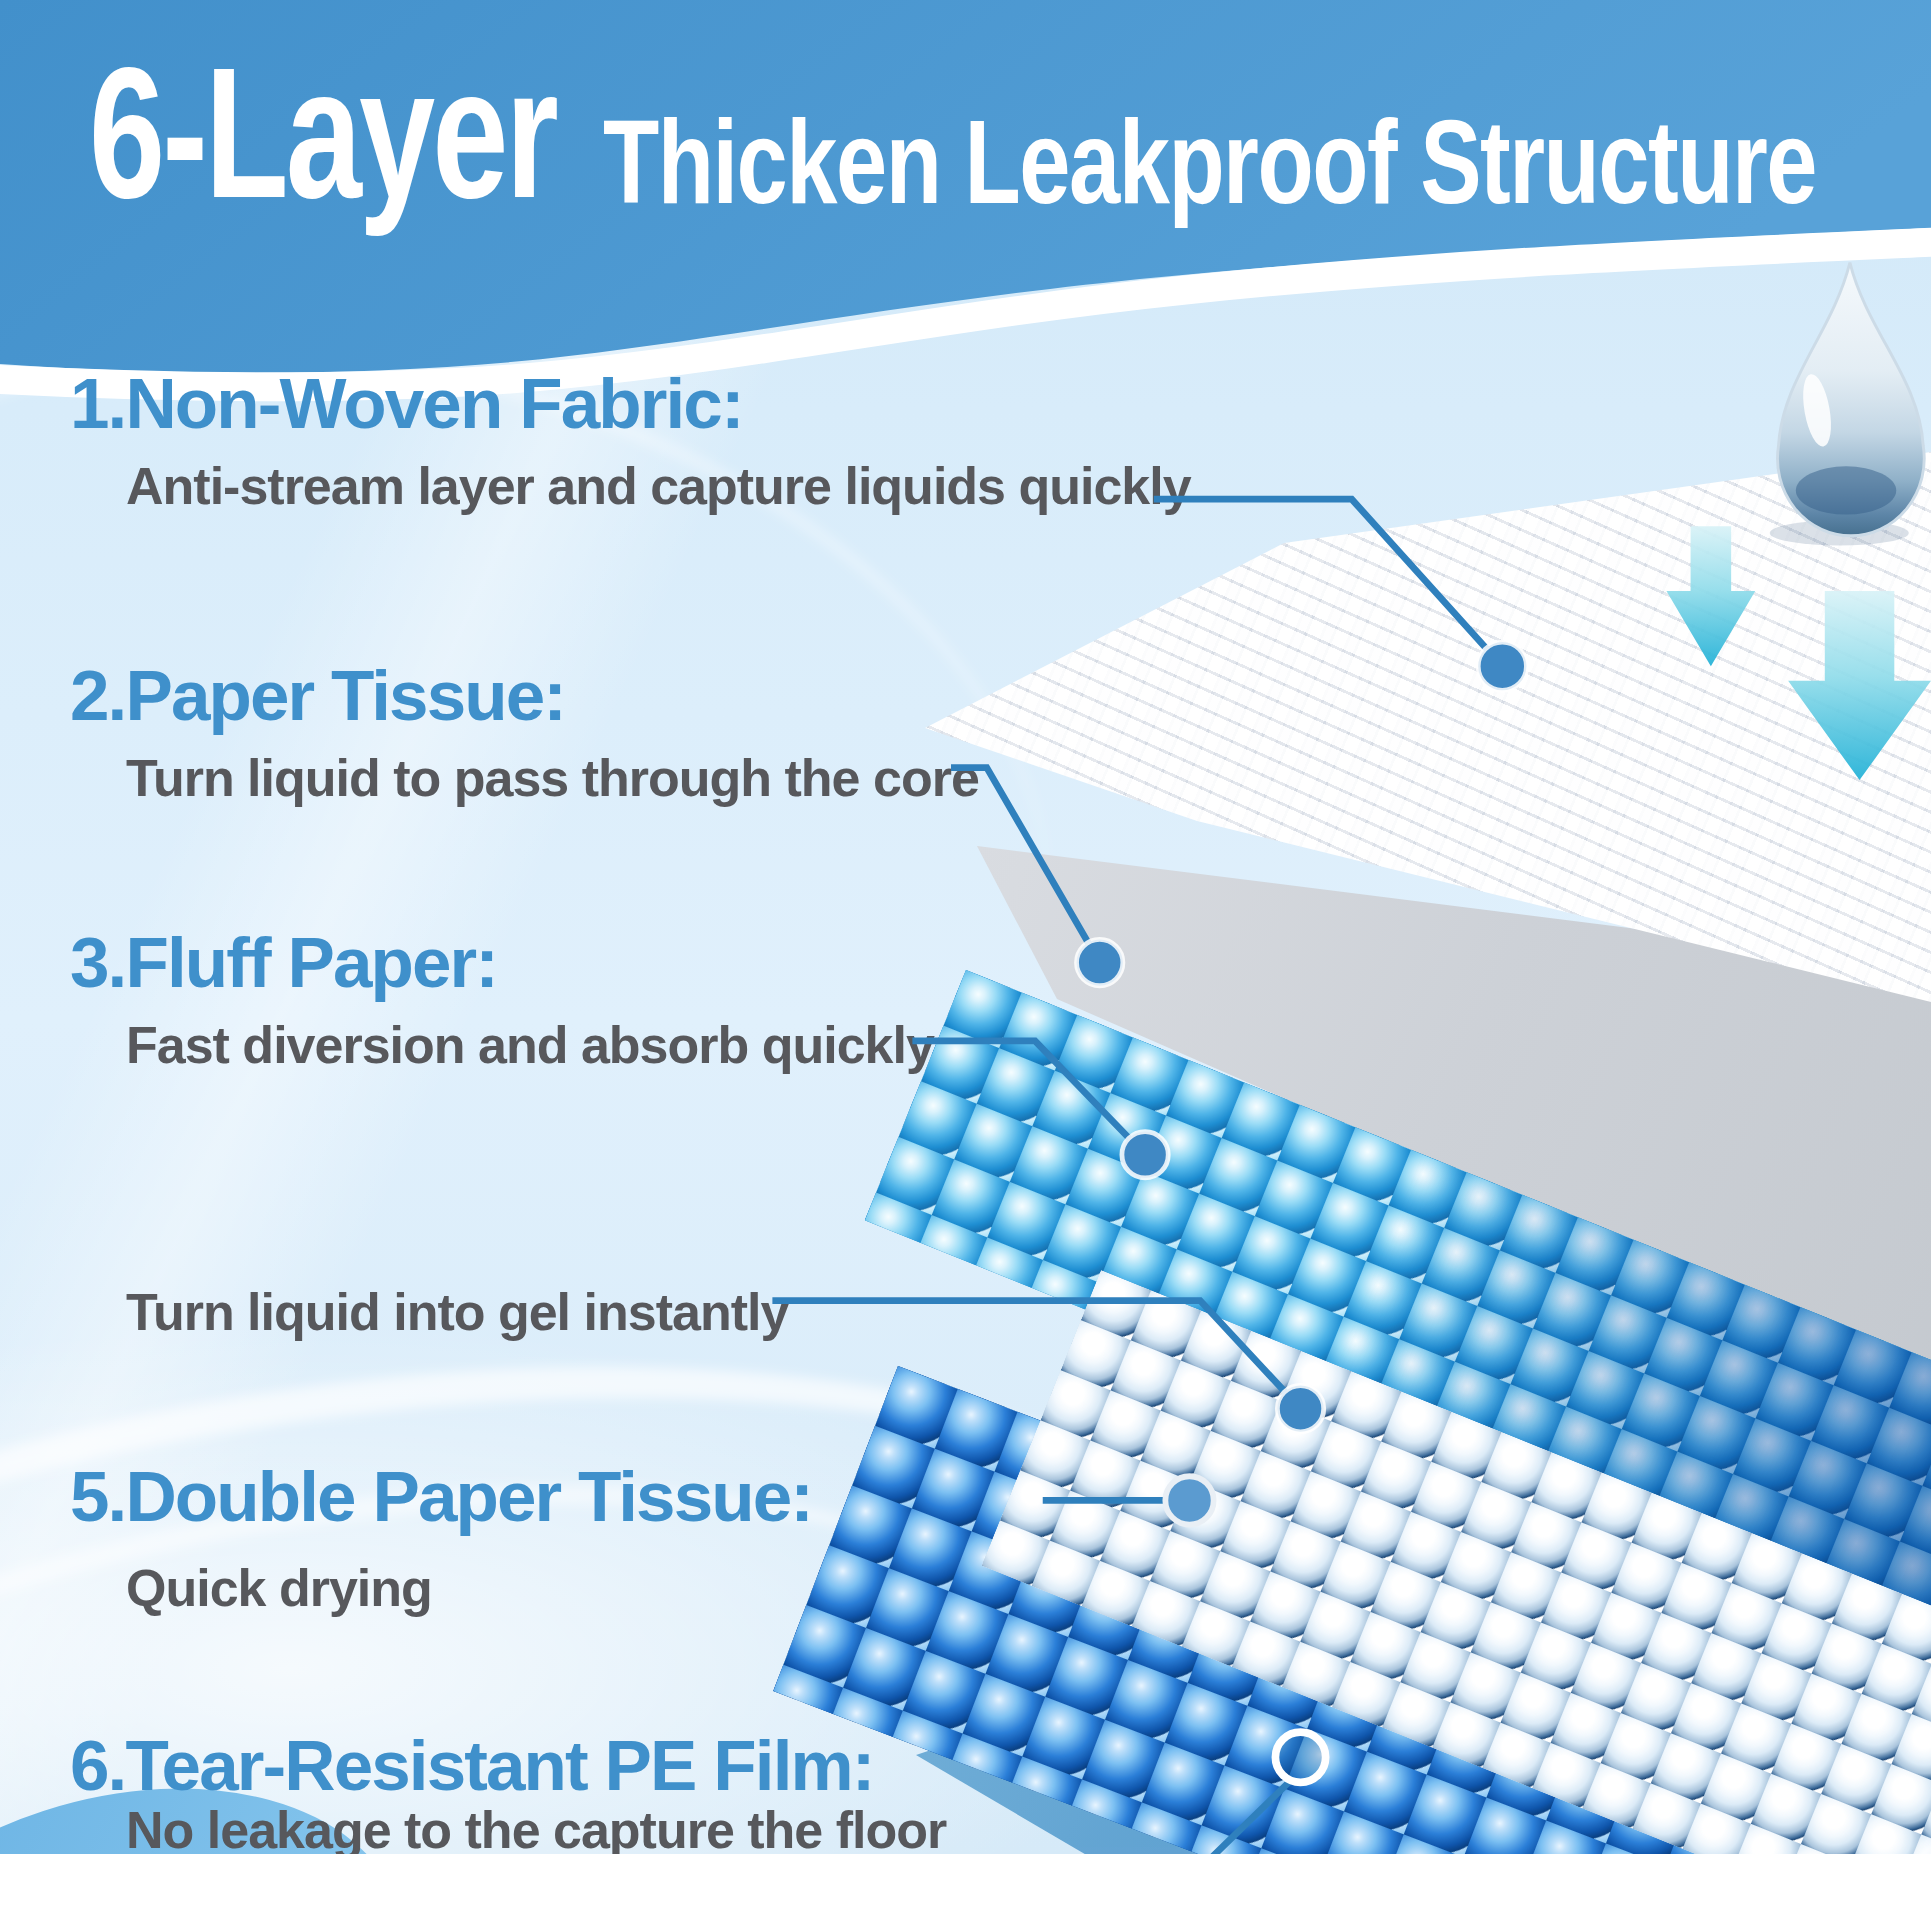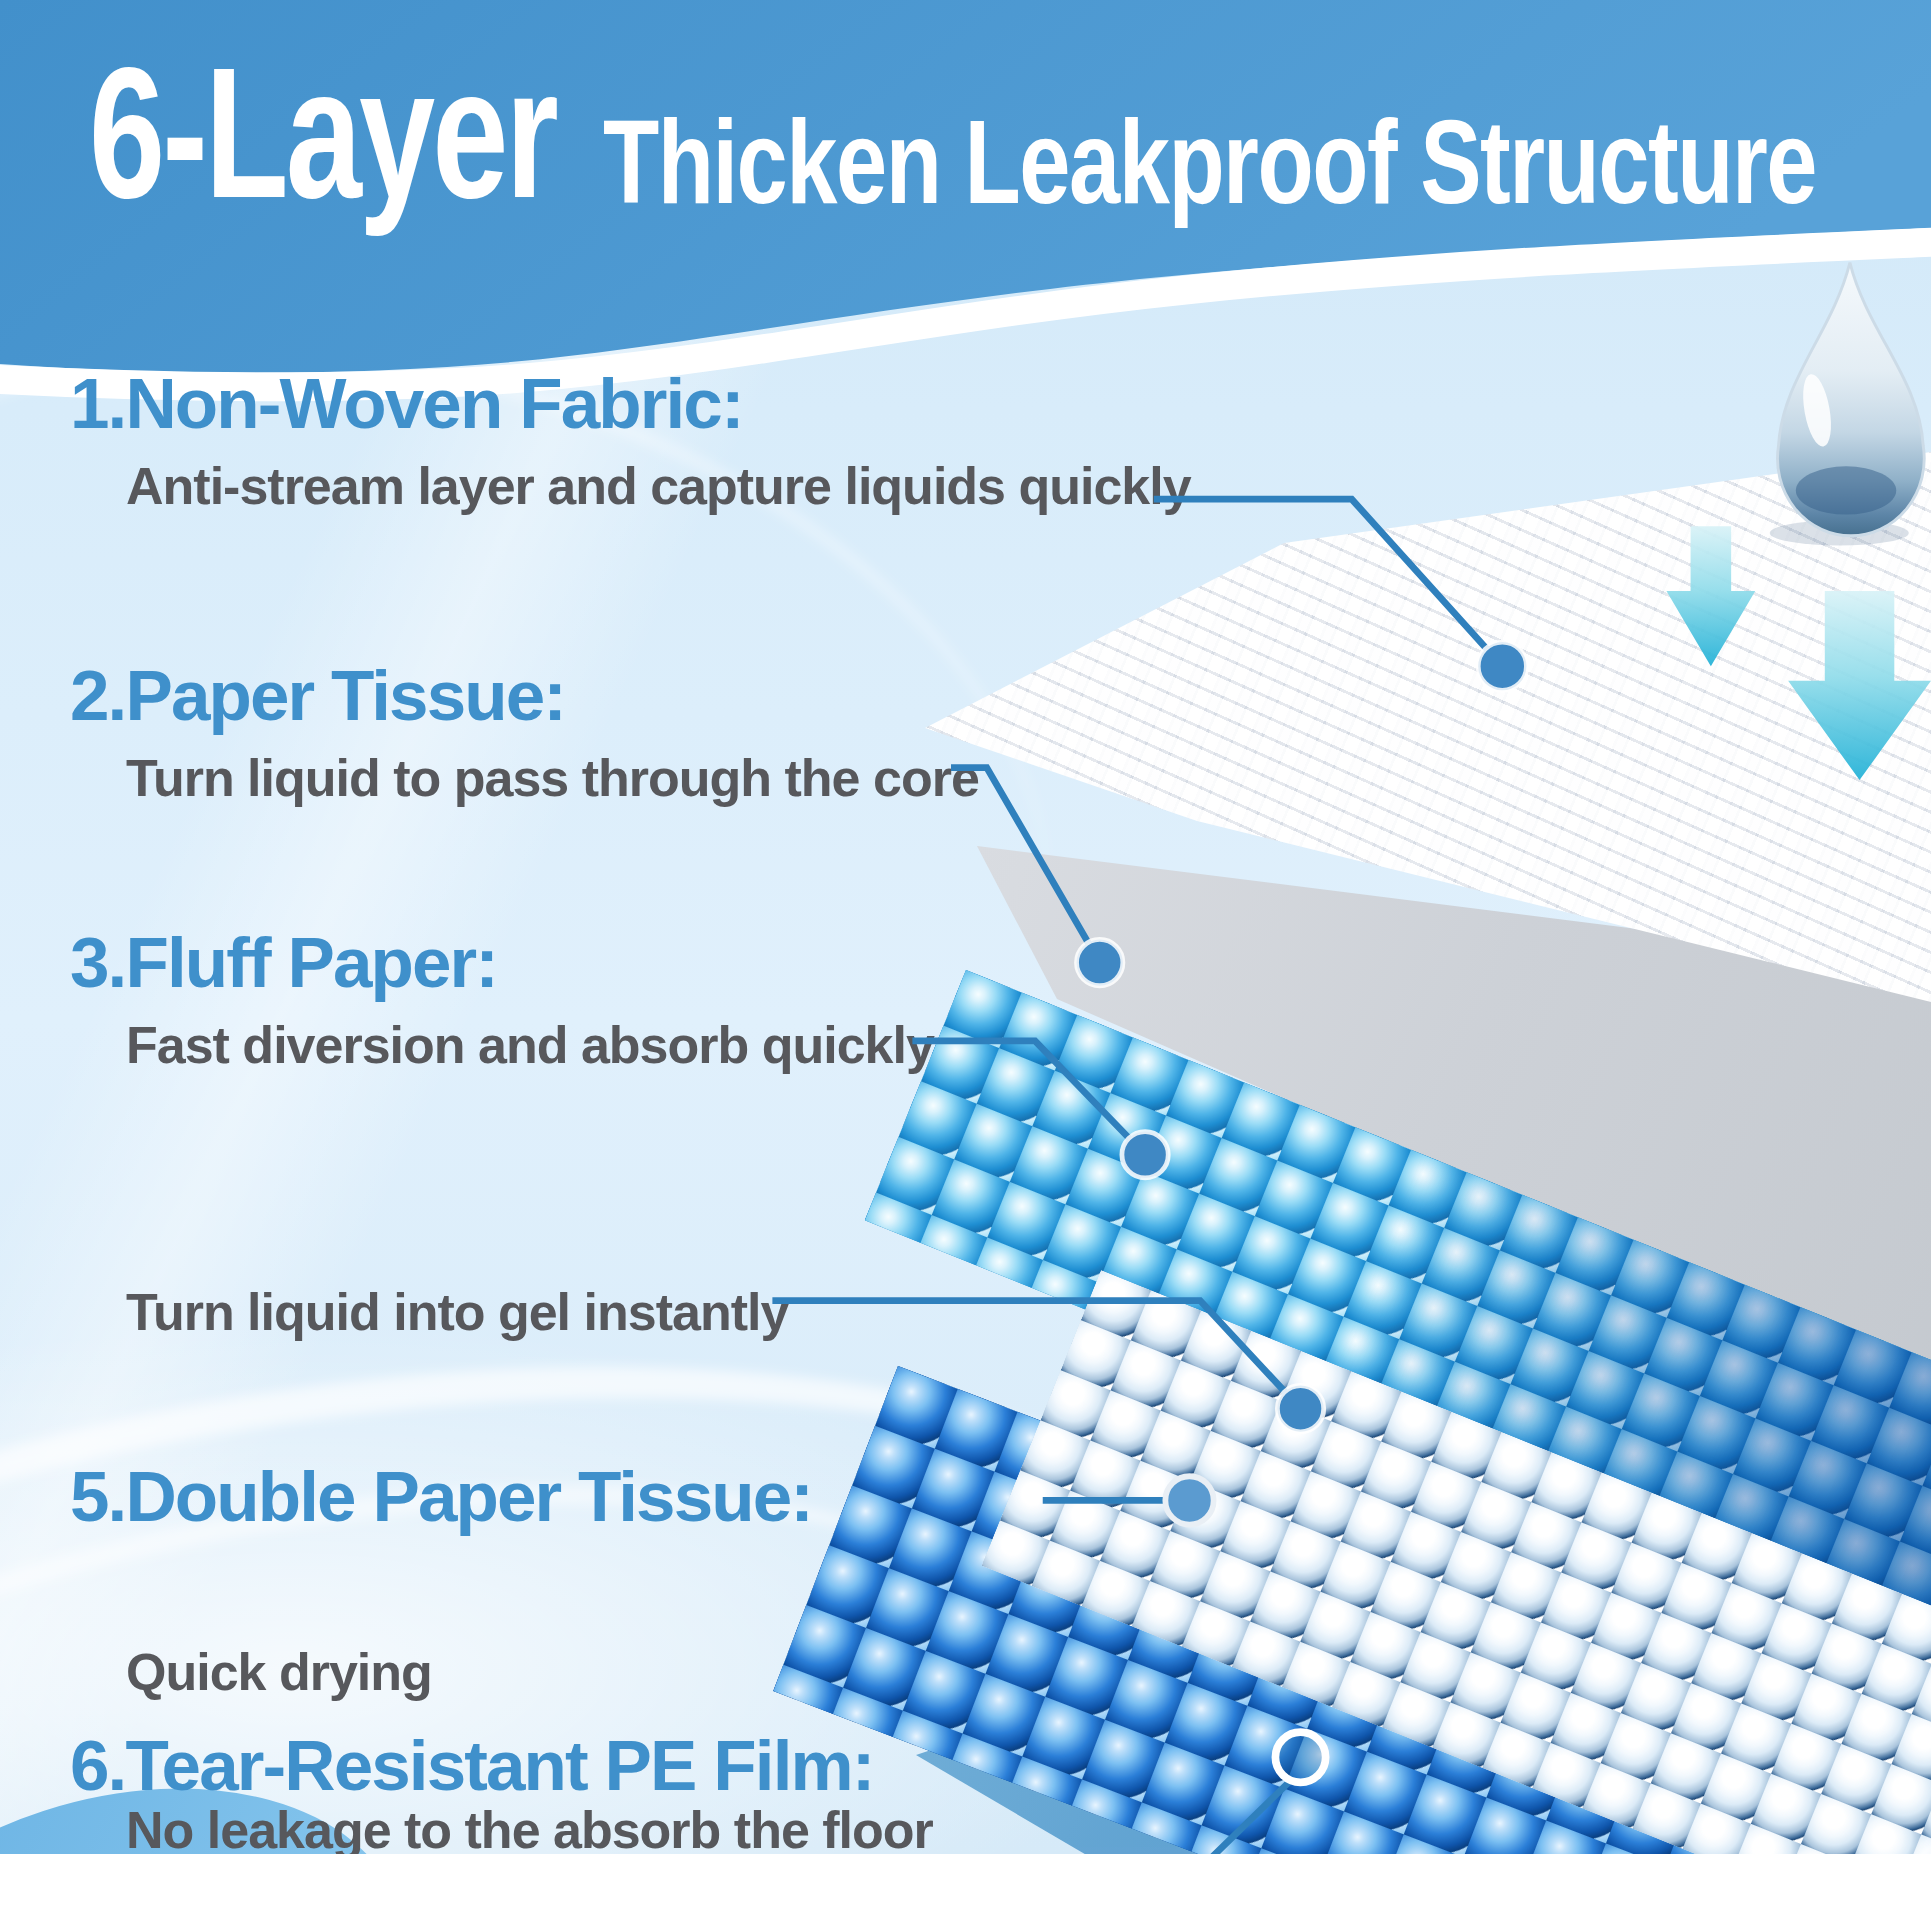--- a/index.html
+++ b/index.html
@@ -112,24 +112,24 @@
 
   <div class="sec-title" style="top:660px"><span>2.</span><span>Paper Tissue:</span></div>
   <div class="sec-desc" style="top:750px">Turn liquid to pass through the core</div>
 
   <div class="sec-title" style="top:927px"><span>3.</span><span>Fluff Paper:</span></div>
   <div class="sec-desc" style="top:1017px">Fast diversion and absorb quickly</div>
 
   <div class="sec-desc" style="top:1284px">Turn liquid into gel instantly</div>
 
   <div class="sec-title" style="top:1461px"><span>5.</span><span>Double Paper Tissue:</span></div>
-  <div class="sec-desc" style="top:1644px">Quick drying</div>
+  <div class="sec-desc" style="top:1560px">Quick drying</div>
 
   <div class="sec-title" style="top:1730px"><span>6.</span><span>Tear-Resistant PE Film:</span></div>
-  <div class="sec-desc" style="top:1802px">No leakage to the absorb the floor</div>
+  <div class="sec-desc" style="top:1802px">No leakage to the capture the floor</div>
 
   <svg id="overlay-svg" width="1931" height="1931" viewBox="0 0 2000 2000">
     <defs>
       <linearGradient id="gDrop" x1="0" y1="0" x2="0" y2="1">
         <stop offset="0" stop-color="#f5f9fc"></stop>
           <stop offset=".4" stop-color="#e3edf4"></stop>
         <stop offset=".62" stop-color="#c4d7e5"></stop>
           <stop offset=".8" stop-color="#8fb0c8"></stop>
         <stop offset=".92" stop-color="#5e86a8"></stop>
           <stop offset="1" stop-color="#46708f"></stop>

